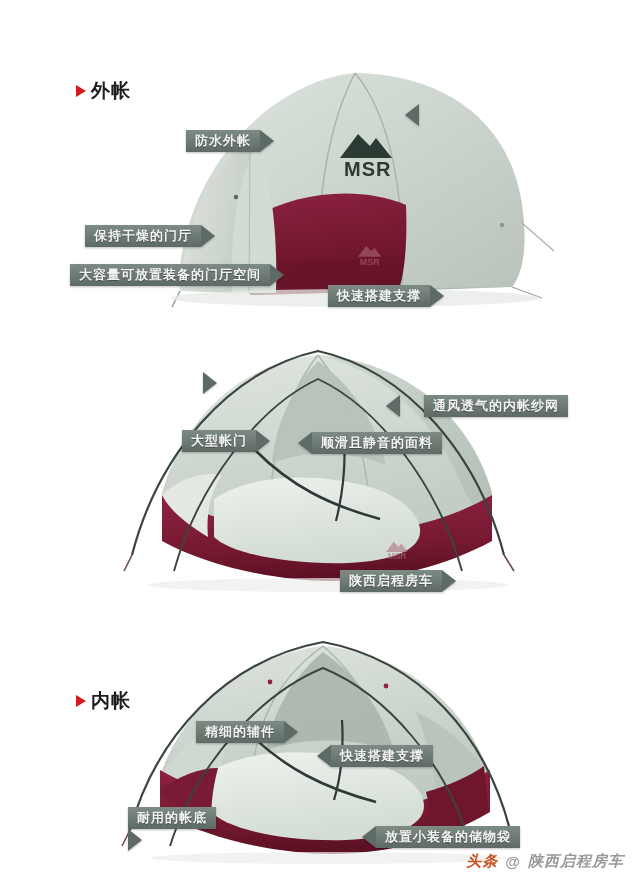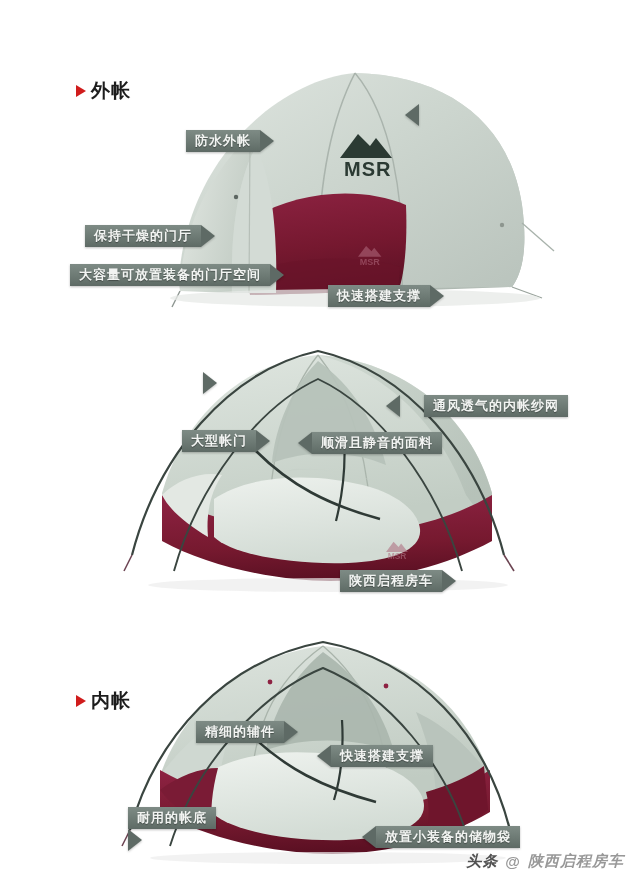--- a/index.html
+++ b/index.html
@@ -47,21 +47,21 @@
   .label .tip{width:14px;flex:0 0 14px;}
   .label .tip svg{width:14px;height:22px;display:block;}
 
   
   #watermark{
     position:absolute;right:16px;bottom:14px;
     display:flex;align-items:center;gap:7px;
     font-size:15px;font-weight:bold;color:#8d8d8d;
     font-style:italic;letter-spacing:1px;opacity:.9;
   }
-  #watermark .wm-logo{font-weight:bold;color:#404040;}
+  #watermark .wm-logo{font-weight:bold;color:#c2410c;}
   #watermark .wm-at{font-style:normal;}
 </style>
 </head>
 <body>
 
 <div class="page">
 
   <div class="section" id="sec-fly">
 
     <div class="tent" style="left:150px;top:55px;">

